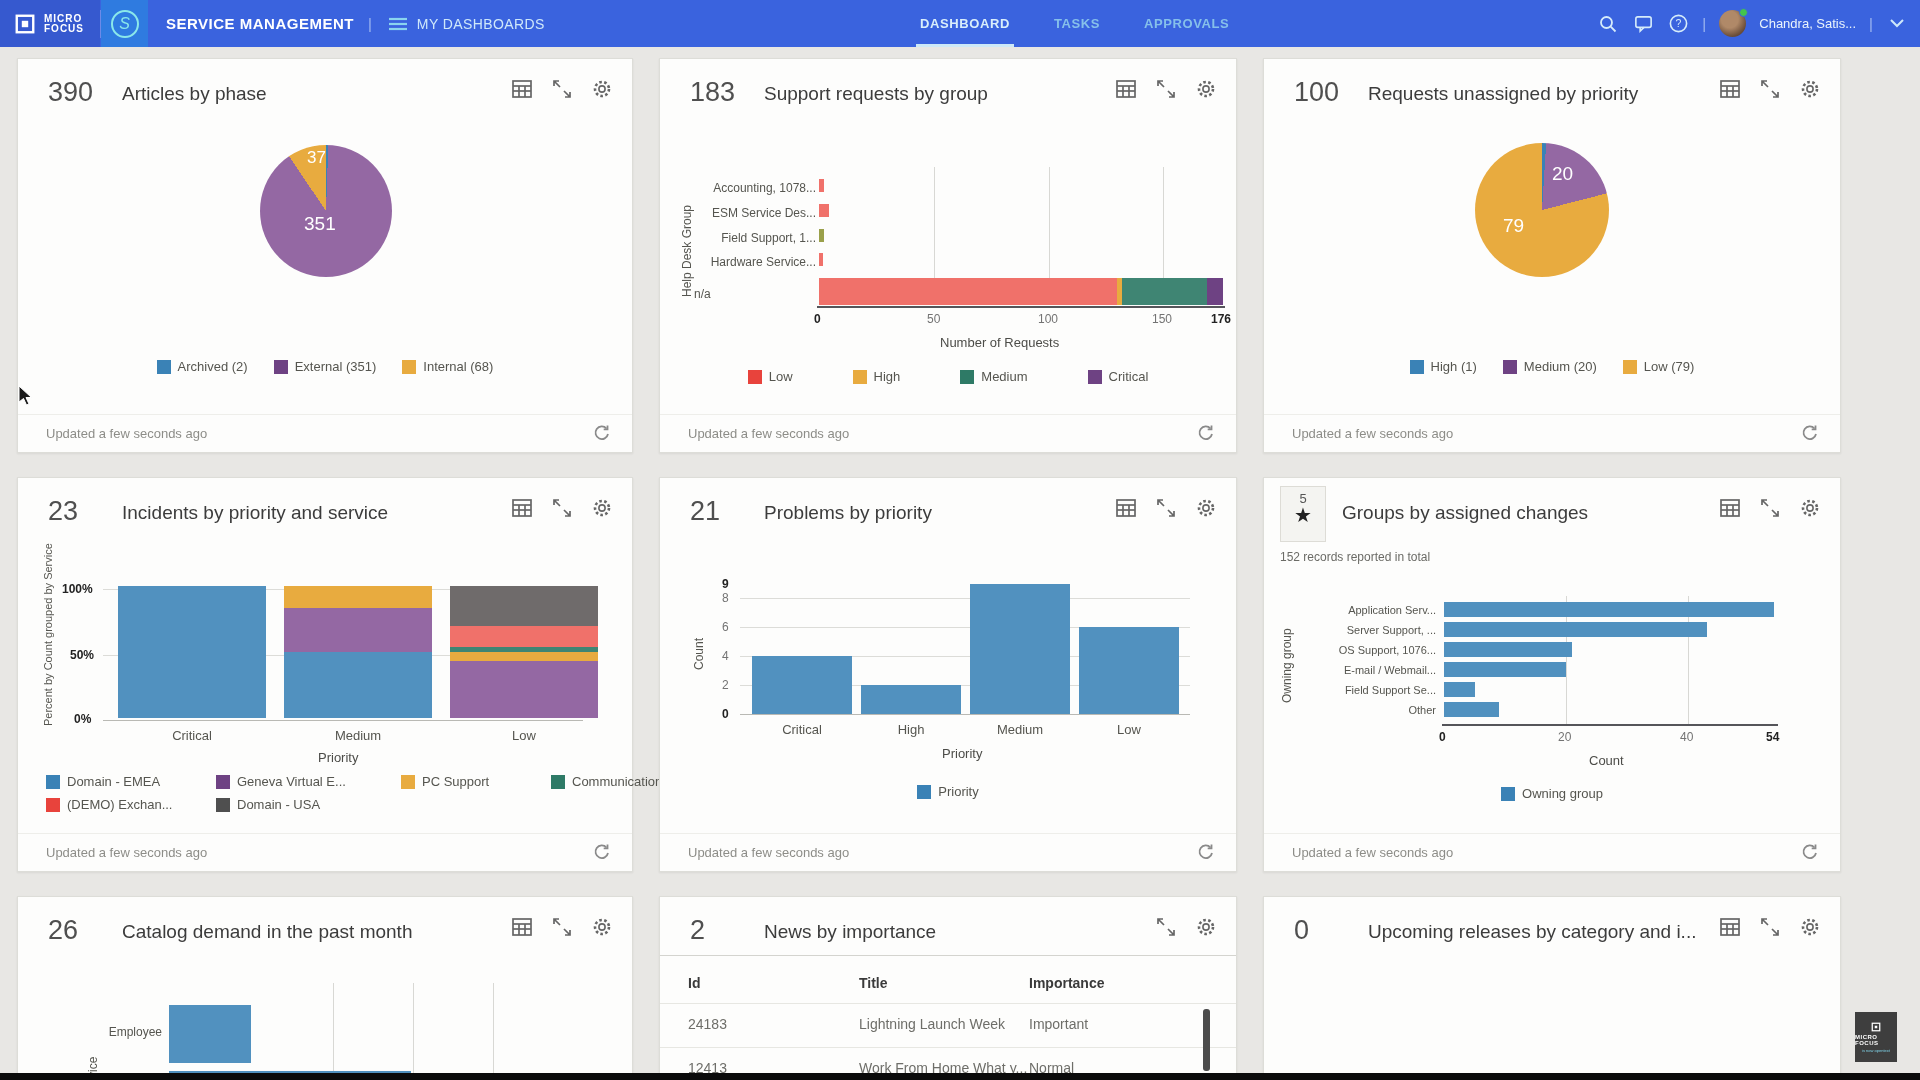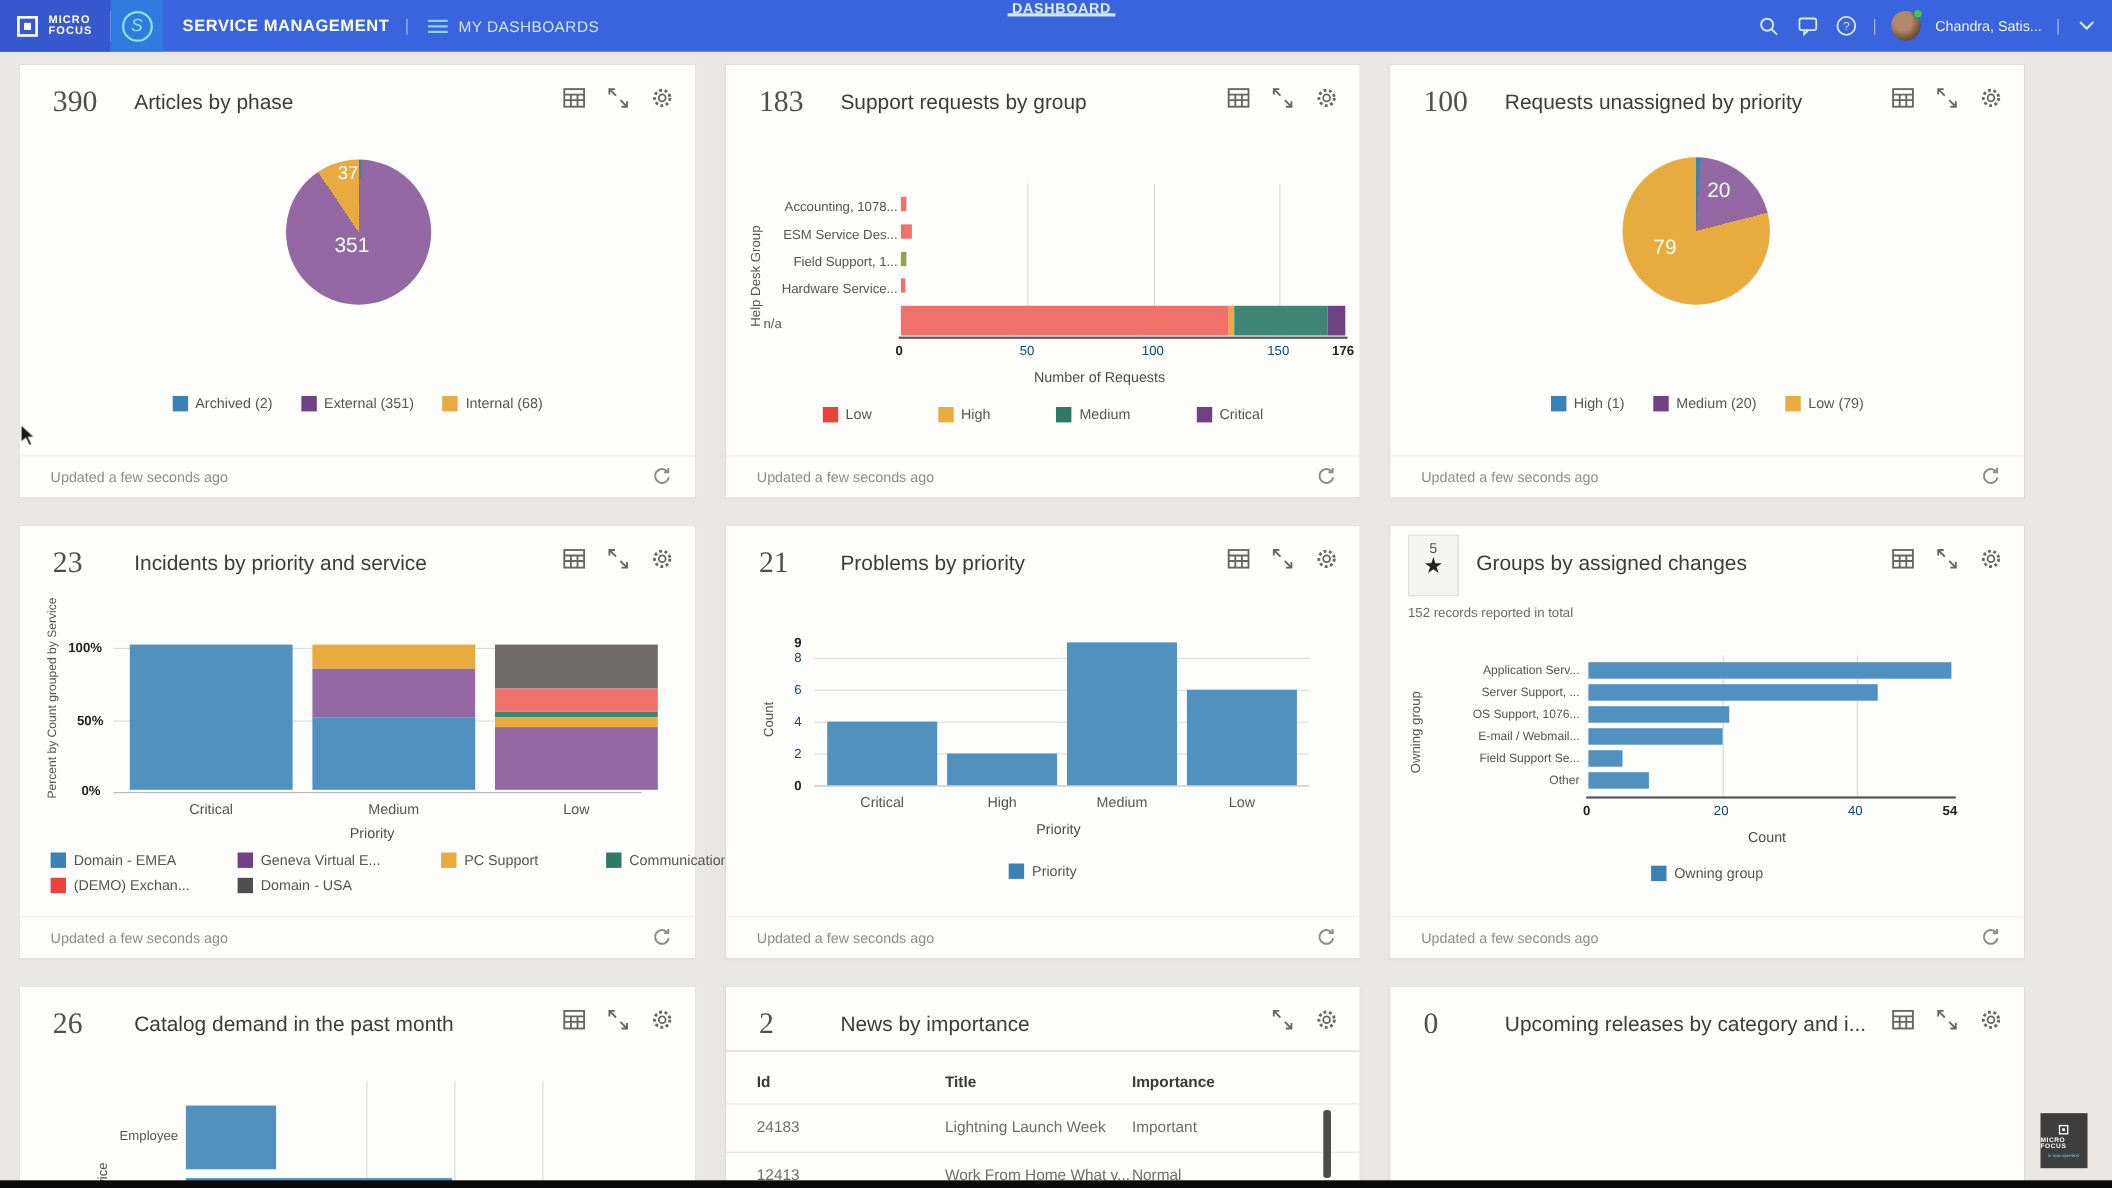--- a/index.html
+++ b/index.html
@@ -9,49 +9,49 @@
   .nav { position:relative; height:47px; background:#3a63de; display:flex; align-items:center; color:#fff; }
   .brand { display:flex; align-items:center; gap:8px; background:#3659cf; height:47px; padding:0 16px 0 14px; }
   .brand-text { font-size:10px; font-weight:bold; letter-spacing:1px; line-height:10px; color:#fff; }
   .nav-divider { width:1px; height:28px; background:#6d8ae8; }
   .sq-s { width:47px; height:47px; background:#2f7be0; display:flex; align-items:center; justify-content:center; }
   .sicon { width:28px; height:28px; border:2px solid #8ae8ea; border-radius:50%; color:#8ae8ea;
     font-size:16px; font-style:italic; display:flex; align-items:center; justify-content:center; }
   .app-title { font-size:15px; font-weight:bold; letter-spacing:.5px; margin:0 14px 0 18px; }
   .pipe { color:#9db6f0; font-size:15px; }
   .mydash { display:flex; align-items:center; gap:9px; margin-left:16px; color:#cfe8fa; font-size:14px; letter-spacing:.4px; }
-  .tabs { position:absolute; left:920px; top:0; height:47px; display:flex; align-items:flex-start; gap:44px;flex-direction:column; }
+  .tabs { position:absolute; left:920px; top:0; height:47px; display:flex; align-items:flex-start; gap:44px; }
   .tab { position:relative; height:47px; display:flex; align-items:center; font-size:13px; font-weight:bold;
     letter-spacing:.6px; color:#86c0ea; cursor:pointer; }
   .tab.active { color:#d9eefb; }
   .tab.active .underline { position:absolute; bottom:0; left:-4px; right:-4px; height:3px; background:#cde9f8; }
   .nav-right { position:absolute; right:12px; top:0; height:47px; display:flex; align-items:center; gap:13px; }
   .nico { width:22px; height:22px; display:flex; align-items:center; justify-content:center; cursor:pointer; }
   .avatar { position:relative; width:27px; height:27px; border-radius:50%;
     background:radial-gradient(circle at 40% 35%, #b08968 0 35%, #6d4f3a 70%, #3c2b20); }
   .status-dot { position:absolute; top:-2px; right:-2px; width:9px; height:9px; border-radius:50%;
     background:#43c54c; border:1.5px solid #3a63de; }
   .uname { font-size:13px; color:#eaf4fc; }
   
   .main { padding:11px 0 0 17px; display:grid; grid-template-columns:616px 578px 578px;
     grid-template-rows:395px 395px 290px; gap:24px 26px; }
   .card { position:relative; background:#fdfdfc; border:1px solid #ddddd8; box-shadow:0 1px 2px rgba(0,0,0,.07); }
   .chead { position:absolute; top:0; left:0; right:0; height:58px; }
-  .cnum { position:absolute; left:30px; top:18px; font-size:27px; color:#4f4f4f;font-family:Liberation Serif, serif; }
+  .cnum { position:absolute; left:30px; top:18px; font-size:27px; color:#4f4f4f; }
   .ctitle { position:absolute; left:104px; top:24px; font-size:19px; color:#3c3c3c; }
   .hicons { position:absolute; right:18px; top:18px; display:flex; gap:16px; }
   .ico { width:24px; height:24px; cursor:pointer; }
   .cfoot { position:absolute; left:0; right:0; bottom:0; height:38px; border-top:1px solid #eeeeea; }
   .updated { position:absolute; left:28px; top:11px; font-size:13px; color:#8d8d88; }
   .refresh { position:absolute; right:20px; top:8px; width:20px; height:20px; cursor:pointer; }
   .legend { position:absolute; left:0; right:0; display:flex; justify-content:center; gap:26px; }
   .li { display:flex; align-items:center; gap:7px; font-size:13px; color:#55554f; cursor:pointer; white-space:nowrap; }
   .sw { width:14px; height:14px; display:inline-block; }
   .vlab { position:absolute; font-size:12px; color:#55554f; white-space:nowrap; transform:rotate(-90deg); transform-origin:left top; }
-  .tick { position:absolute; font-size:12px; color:#0c4a6e; }
+  .tick { position:absolute; font-size:12px; color:#737373; }
   .tick.b { font-weight:bold; color:#222; }
   .catlab { position:absolute; font-size:13px; color:#55554f; }
   .axlab { position:absolute; font-size:13px; color:#4c4c48; }
   .gridv { position:absolute; width:1px; background:#d8d8d4; }
   .gridh { position:absolute; height:1px; background:#dcdcd8; }
   .axis { position:absolute; background:#55555a; }
   .bar { position:absolute; }
   .pie { position:absolute; border-radius:50%; }
   .pielab { position:absolute; color:#fff; font-size:19px; }
   .stack { position:absolute; display:flex; flex-direction:column-reverse; }

